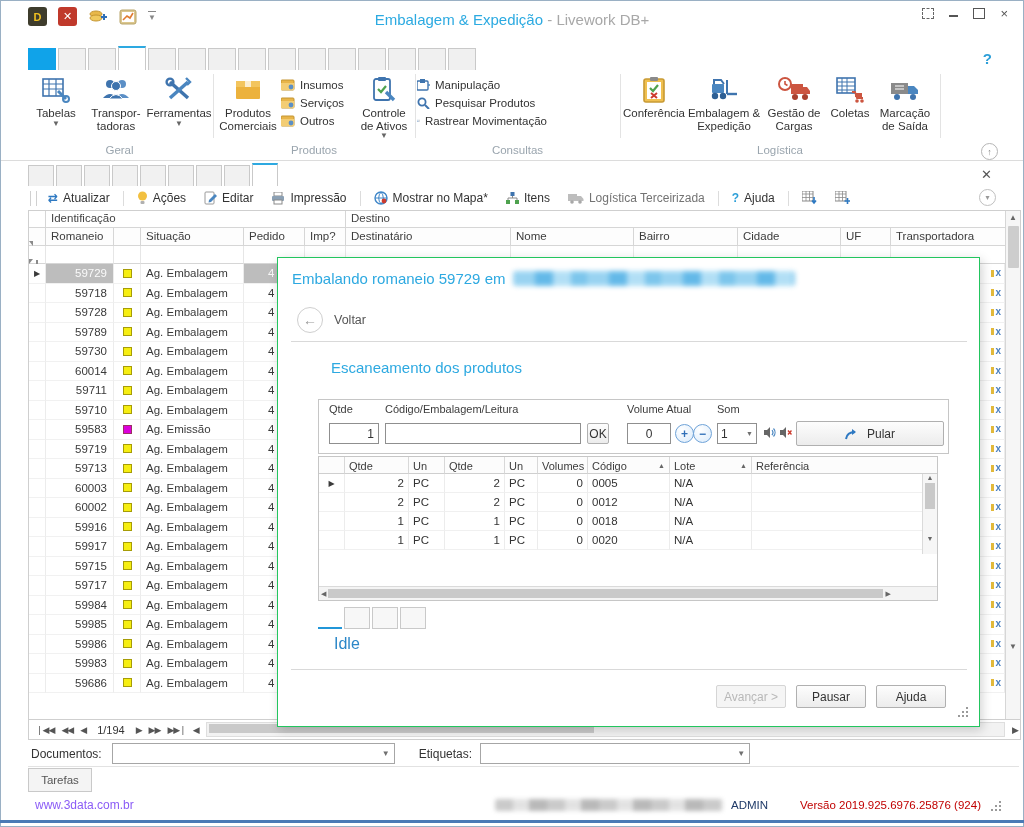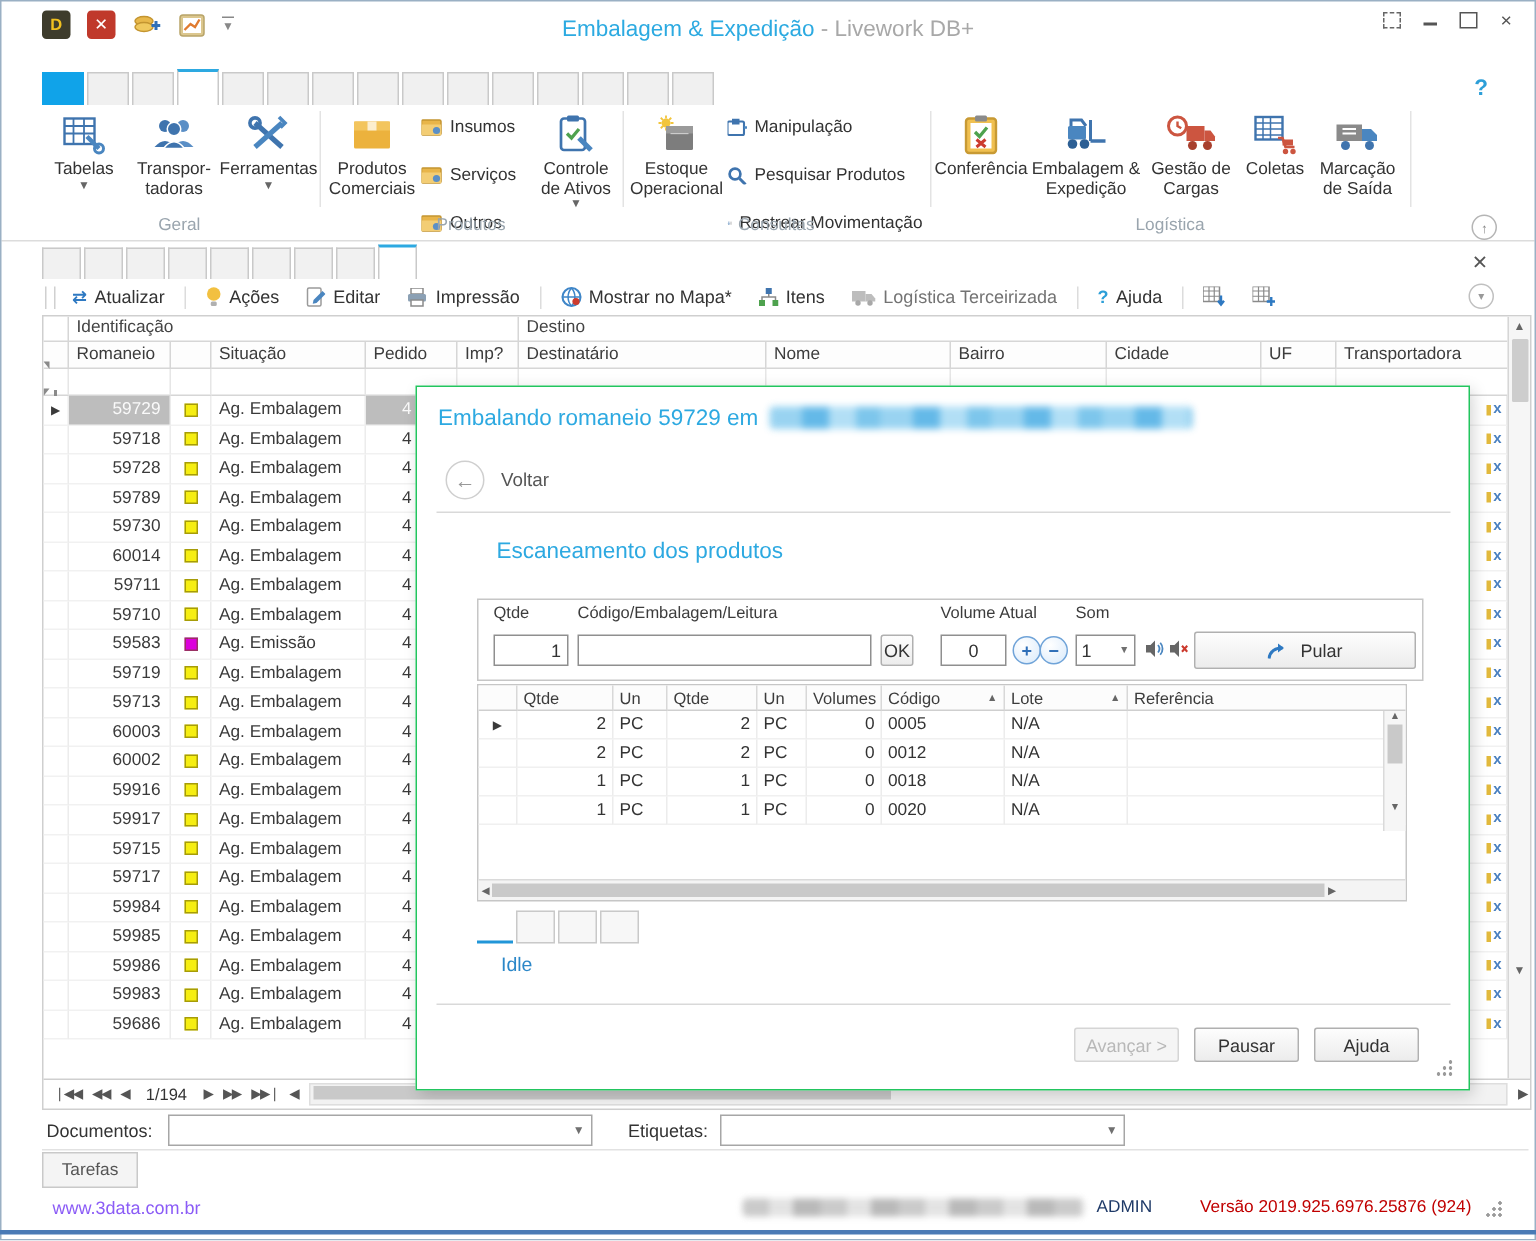--- a/index.html
+++ b/index.html
@@ -32,21 +32,21 @@
 
 #ribbon-body{position:absolute;left:28px;top:70px;width:968px;height:89px;background:#fff}
 #ribbon-divider{position:absolute;left:1px;top:160px;width:1022px;height:1px;background:#dcdcdc}
 .rgroup{position:absolute;top:0;height:72px}
 .rgroup .big-row{display:flex;height:72px;align-items:flex-start}
 .group-label{position:absolute;top:74px;width:100%;text-align:center;color:#9aa5ae;font-size:11.5px}
 .bigbtn{display:flex;flex-direction:column;align-items:center;padding-top:3px;text-align:center;
         font-size:11.5px;line-height:12.5px;color:#333}
 .bigbtn .bicon{height:34px;display:flex;align-items:center;justify-content:center}
 .caret{color:#666;font-size:8px;line-height:8px}
-.smallstack{display:flex;flex-direction:column;gap:15px;padding-top:6px}
+.smallstack{display:flex;flex-direction:column;gap:1px;padding-top:6px}
 .smallitem{display:flex;align-items:center;gap:5px;height:17px;font-size:11.5px;color:#333;white-space:nowrap}
 .gsep{position:absolute;top:4px;height:64px;width:1px;background:#e3e3e3}
 #ribbon-collapse{position:absolute;right:26px;top:143px;width:15px;height:15px;border:1px solid #b5b5b5;
   border-radius:50%;display:flex;align-items:center;justify-content:center;color:#888;font-size:9px}
 
 #doc-tabs{position:absolute;left:28px;top:163px;height:23px;display:flex;gap:2px;align-items:flex-end;z-index:4}
 .dtab{height:20px;padding:0 12px;display:flex;align-items:center;background:#f1f1f1;border:1px solid #c9c9c9;
       border-bottom:none;font-size:11.5px;color:#3c3c3c;white-space:nowrap}
 .dtab.active{background:#fff;color:#1f8ac5;border-top:2px solid #2da9e1;height:21px}
 #doc-close{position:absolute;right:32px;top:167px;color:#555;font-size:13px;z-index:4}
@@ -159,21 +159,21 @@
 .sort-arrow{margin-left:auto;font-size:7px;color:#666}
 #mt-vscroll{position:absolute;right:0;top:0;width:14px;height:80px;border-left:1px solid #dadada;background:#f6f6f6;
   display:flex;flex-direction:column;align-items:center;font-size:7px;color:#666}
 #mt-vscroll .vthumb{width:10px;height:26px;background:#c9c9c9;margin-top:2px}
 #mt-vscroll .dn{margin-top:26px}
 #mt-hscroll{height:13px;border-top:1px solid #dadada;background:#f4f4f4;display:flex;align-items:center;font-size:7px;color:#666;padding:0 2px;gap:2px}
 #mt-hthumb{height:9px;background:#c9c9c9;width:555px}
 #m-tabs{position:absolute;left:40px;top:348px;display:flex;align-items:flex-end;gap:2px;height:23px}
 .mtab{height:20px;padding:0 12px;display:flex;align-items:center;font-size:11.5px;background:#f7f7f7;border:1px solid #c9c9c9;color:#444;white-space:nowrap}
 .mtab.active{background:#fff;color:#1f8ac5;border:none;border-bottom:2px solid #2196d8;height:21px;font-size:12px}
-#m-idle{position:absolute;left:56px;top:377px;font-size:13px;color:#2b87c8}
+#m-idle{position:absolute;left:56px;top:377px;font-size:16px;color:#2b87c8}
 #m-buttons{position:absolute;left:0;top:427px;width:668px;display:flex;justify-content:flex-end;gap:10px}
 #m-buttons .btn{width:70px;height:23px}
 #m-grip{position:absolute;right:10px;bottom:8px}
 
 .ic{display:inline-flex;align-items:center;justify-content:center}
 .qmark{color:#2d9fd8;font-weight:bold}
 svg{display:block}
 </style>
 </head>
 <body>
@@ -325,32 +325,20 @@
         <span>Controle de Ativos</span>
         <span class="caret">▼</span>
       </div>
     </div>
     <div class="group-label">Produtos</div>
   </div>
   <div class="gsep" style="left:387px"></div>
 
   <div class="rgroup" style="left:389px;width:201px">
     <div class="big-row">
-      <div class="bigbtn" style="width:68px">
-        <span class="bicon">
-          <svg width="30" height="28" viewBox="0 0 30 28">
-              <circle cx="8" cy="6" r="3" fill="#f2c53c"></circle>
-              <path d="M8 1 v2 M8 9 v2 M3 6 h2 M11 6 h2 M4.5 2.5 l1.4 1.4 M10 9 l1.5 1.5 M11.5 2.5 L10 4 M4.5 9.5 L6 8" stroke="#f2c53c" stroke-width="1.2"></path>
-              <rect x="8" y="8" width="18" height="16" rx="1" fill="#7d7d7d"></rect>
-              <rect x="11" y="11" width="12" height="2.4" fill="#fff"></rect>
-              <rect x="8" y="8" width="18" height="5" fill="#9a9a9a"></rect>
-            </svg>
-        </span>
-        <span>Estoque Operacional</span>
-      </div>
       <div class="smallstack" style="width:130px">
         <div class="smallitem">
           <svg width="13" height="12" viewBox="0 0 13 12">
               <rect x="0" y="2" width="11" height="9" rx="1" fill="#fff" stroke="#3f74ae" stroke-width="1.4"></rect>
               <rect x="3" y="0" width="5" height="4" fill="#3f74ae"></rect>
               <path d="M11 6 l2 0" stroke="#4a86c0" stroke-width="1.6"></path>
             </svg>
           <span>Manipulação</span>
         </div>
         <div class="smallitem">

